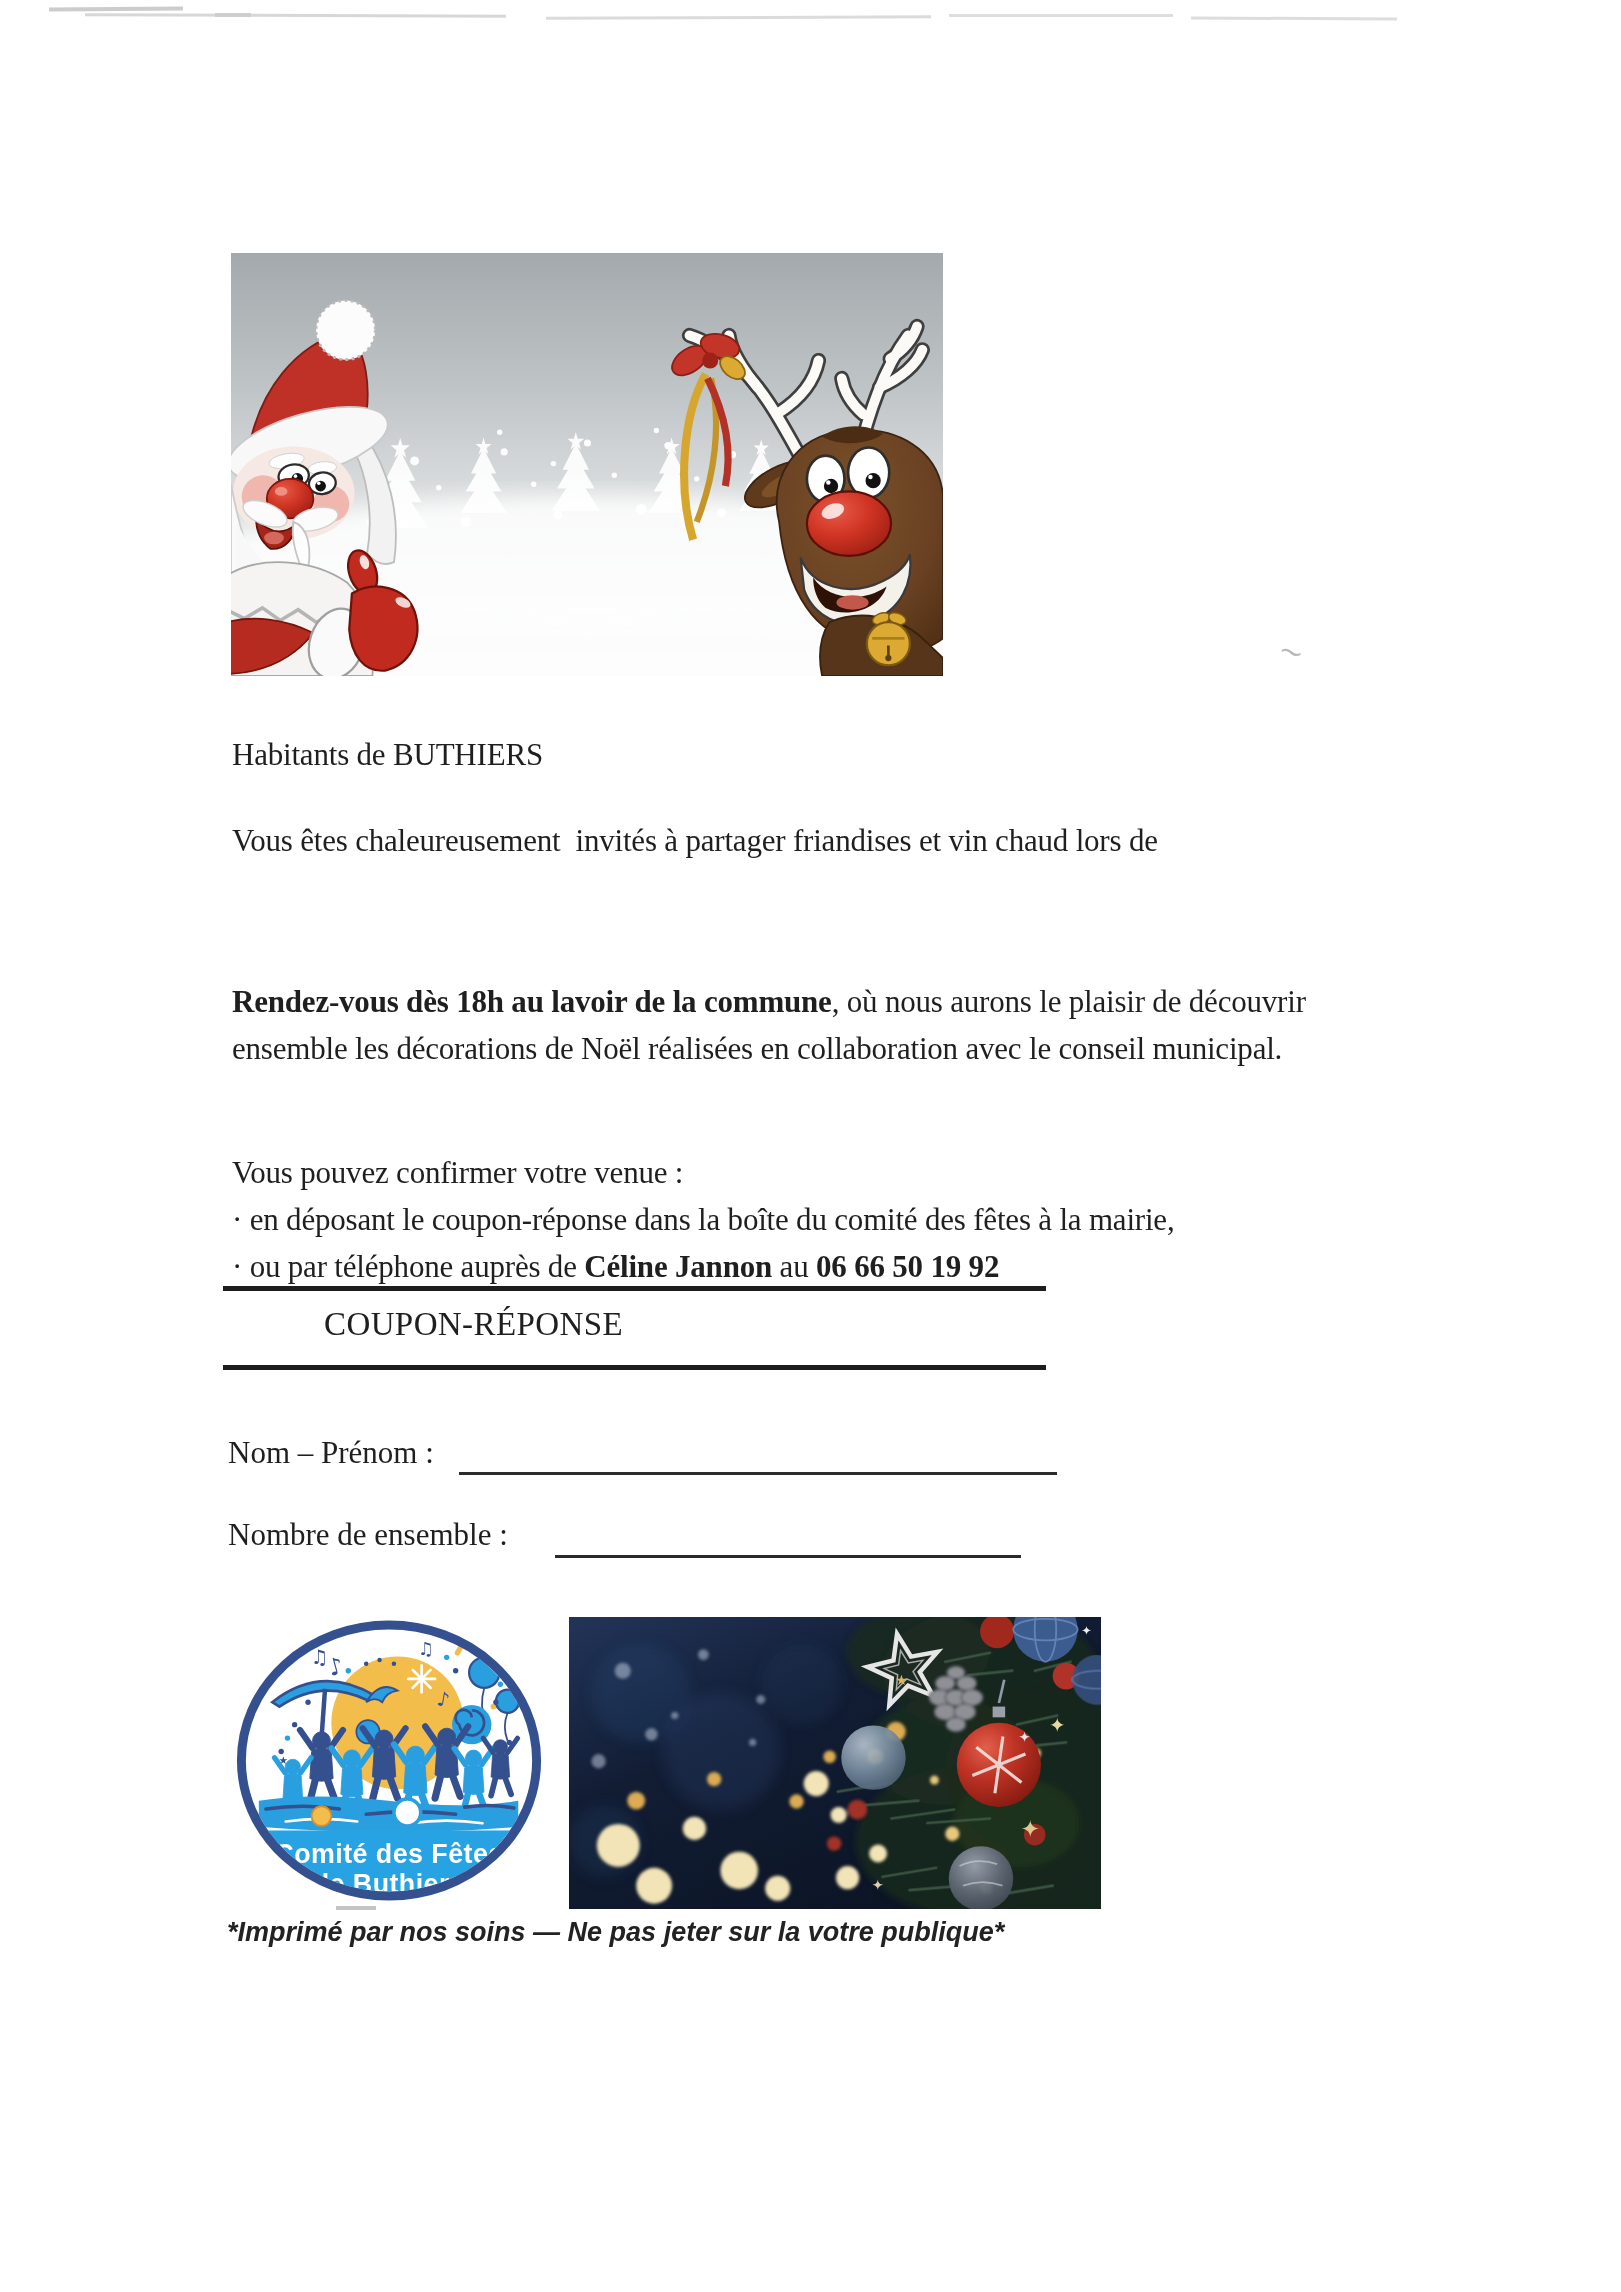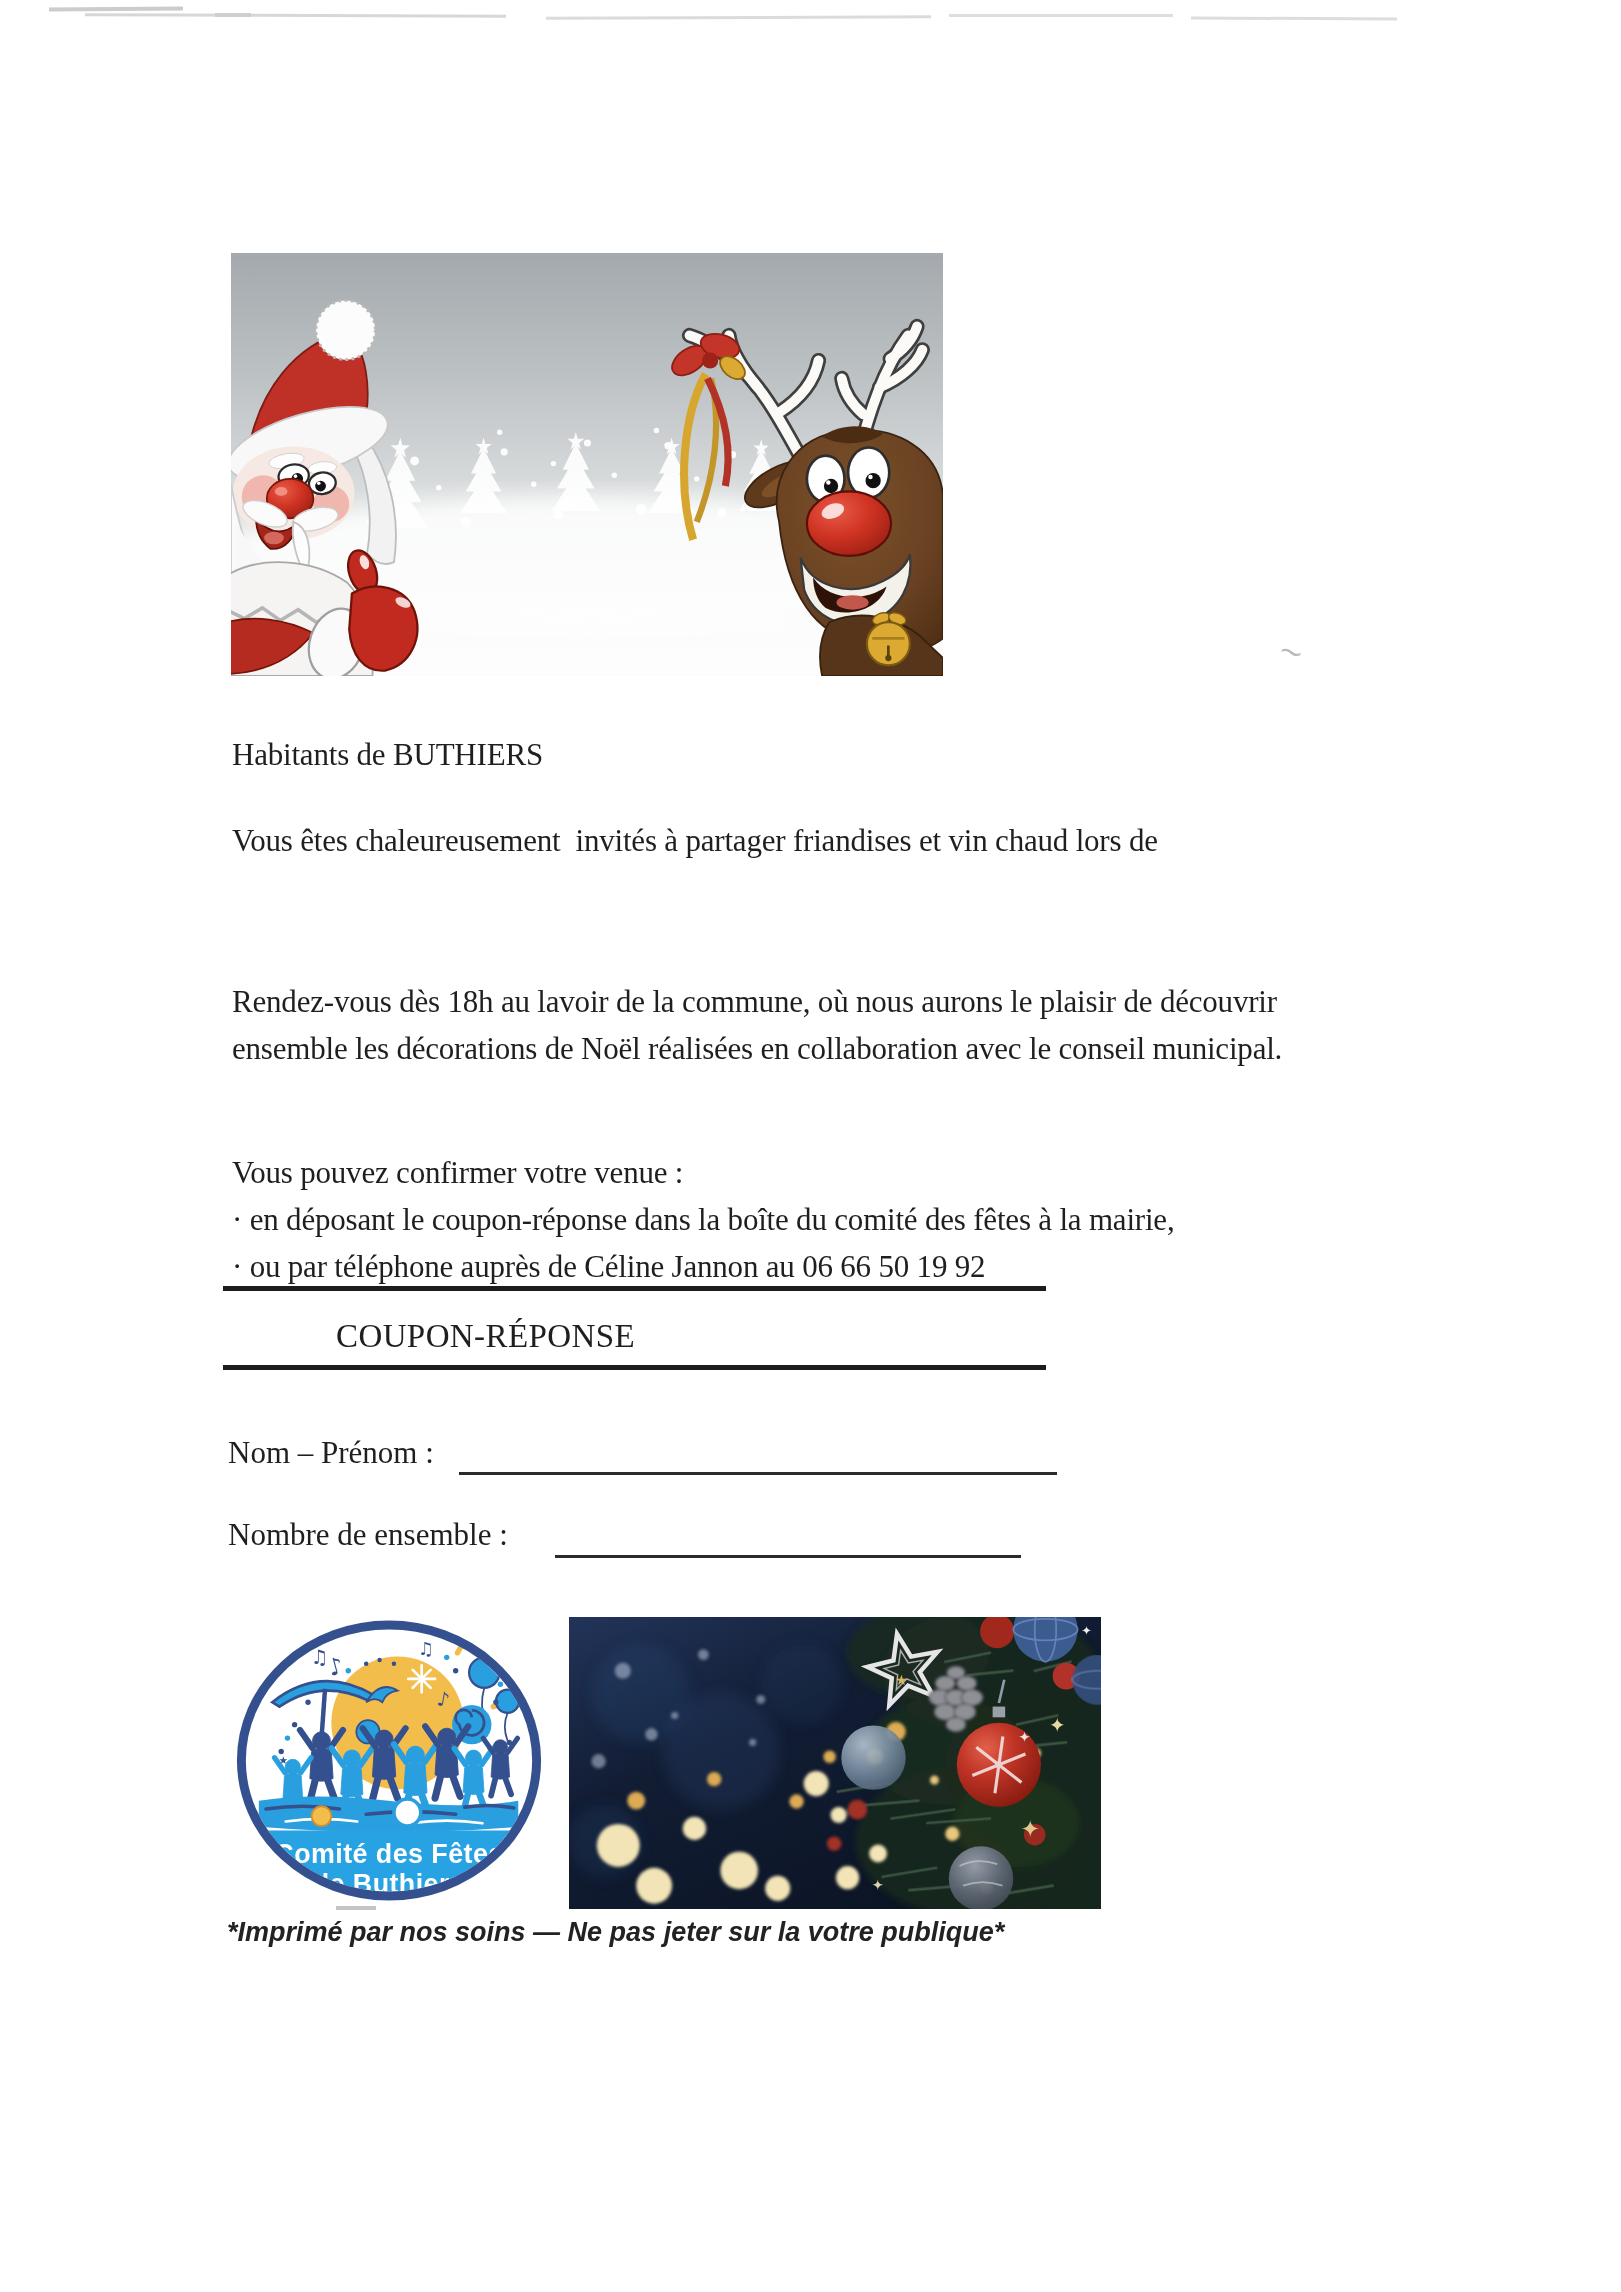--- a/index.html
+++ b/index.html
@@ -17,36 +17,36 @@
   svg{display:block;width:100%;height:100%;}
   
   .tline{display:block;white-space:pre;}
   .para{position:absolute;left:228px;margin:4px;font-size:31px;line-height:47px;letter-spacing:-0.2px;}
   .salutation{top:727px;}
   .p1{top:813px;}
   .p2{top:974px;}
   .p3{top:1145px;}
   .b1{top:1192px;}
   .b2{top:1239px;}
-  .coupon-title{position:absolute;left:324px;top:1306px;margin:12px;font-size:33px;letter-spacing:0.4px;}
+  .coupon-title{position:absolute;left:324px;top:1306px;margin:0;font-size:33px;letter-spacing:0.4px;}
   .rule{position:absolute;left:223px;width:823px;height:4.5px;background:#1d1d1d;}
   .rule1{top:1286px;}
   .rule2{top:1365px;}
   .form-label{position:absolute;left:228px;margin:0;font-size:31px;}
   .nom-label{top:1435px;}
   .nombre-label{top:1517px;}
   .fill-line{position:absolute;height:2.7px;background:#2b2b2b;}
   .nom-line{left:459px;top:1472px;width:598px;}
   .nombre-line{left:555px;top:1555px;width:466px;}
   .footer-note{
     position:absolute;left:227px;top:1917px;margin:0;
     font-family:"Liberation Sans","DejaVu Sans",sans-serif;
     font-style:italic;font-weight:bold;font-size:27px;color:#222;
   }
-  strong{font-weight:normal;}
+  strong{font-weight:bold;}
 </style>
 </head>
 <body>
 
 <div class="page">
 
   <div class="artifact" style="left:49px;top:7.2px;width:134px;height:3.6px;background:#9a9a9a;opacity:.5;transform:rotate(-0.5deg);"></div>
   <div class="artifact" style="left:215px;top:12.5px;width:36px;height:4.5px;background:#bdbdbd;opacity:.7;"></div>
   <div class="artifact" style="left:85px;top:14.3px;width:421px;height:2.7px;background:#cdcdcd;opacity:.8;transform:rotate(0.2deg);"></div>
   <div class="artifact" style="left:546px;top:16px;width:385px;height:2.7px;background:#d2d2d2;opacity:.8;transform:rotate(-0.2deg);"></div>

